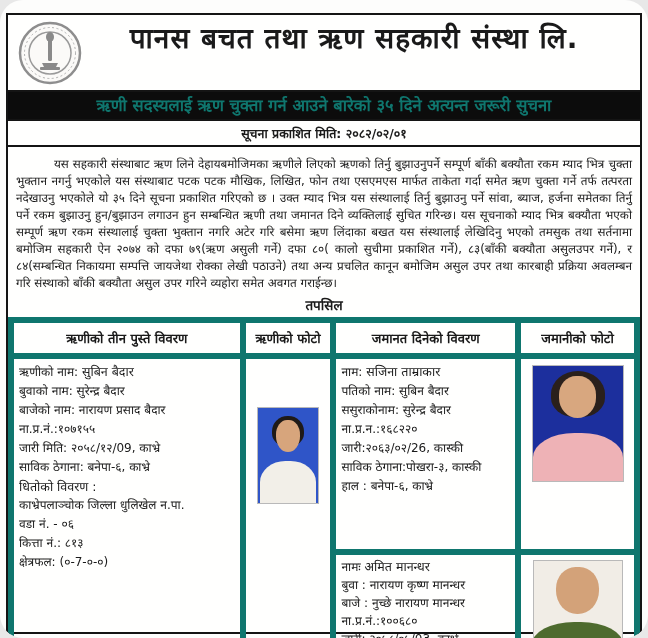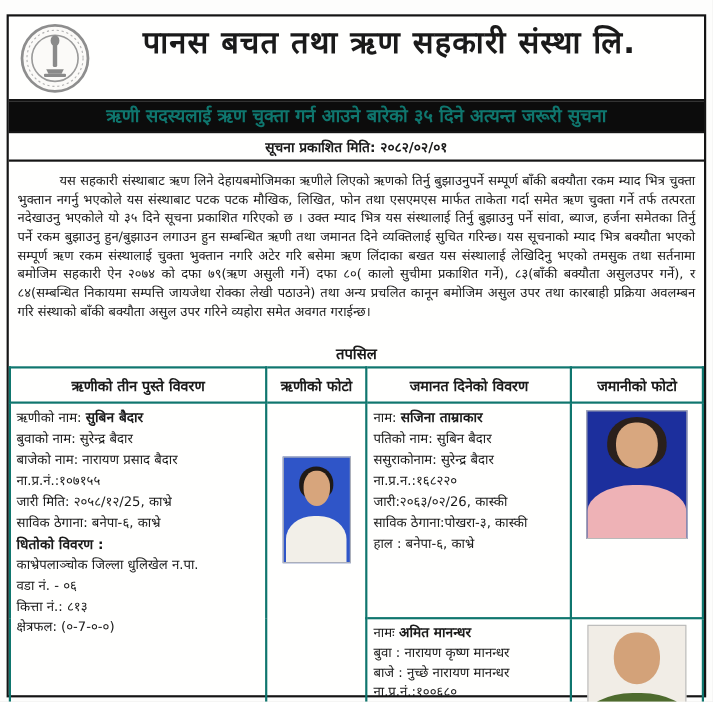--- a/index.html
+++ b/index.html
@@ -1,20 +1,20 @@
 <!DOCTYPE html>
 <html><head>
 <meta charset="utf-8">
 <style>
   * { margin:0; padding:0; box-sizing:border-box; }
   html,body { background:#e8e8e8; }
   body { font-family:"DejaVu Sans","Liberation Sans",sans-serif; }
   .page {
     position:relative; width:648px; height:638px; background:#fdfdfc;
-    margin:0 auto; overflow:hidden; color:#1a1a1a;
+    margin:0 auto; overflow:hidden; color:#1a1a1a;border-radius:23px;
   }
   .top-strip { height:12px; }
   .doc {
     position:absolute; left:6px; right:6px; top:13px; bottom:4px;
     border:2px solid #141414; background:#fffffe;
   }
   
   .doc-header { position:relative; height:77px; border-bottom:2px solid #141414; }
   .seal { position:absolute; left:10px; top:6px; width:64px; height:64px; }
   .head-text { position:absolute; left:70px; right:10px; top:4px; text-align:center; }
@@ -29,29 +29,29 @@
   
   .pub-strip {
     border-bottom:2px solid #141414; text-align:center;
     font-weight:bold; font-size:12.5px; padding:4px 0 3px;
   }
   
   .body-para {
     padding:9px 8px 2px; font-size:11.8px; line-height:17px;
     text-align:justify; text-indent:38px;
   }
-  .schedule-head { text-align:center; font-weight:bold; font-size:13.5px; padding:2px 0 3px;margin-top:16px; }
+  .schedule-head { text-align:center; font-weight:bold; font-size:13.5px; padding:2px 0 3px; }
   
   table.detail { width:100%; border-collapse:collapse; table-layout:fixed; }
   table.detail th, table.detail td {
-    border:2px solid #0f766e; vertical-align:top; padding:3px 5px;margin-top:35px;
+    border:6px solid #0f766e; vertical-align:top; padding:3px 5px;margin-top:35px;
   }
   table.detail th { font-size:13px; font-weight:bold; padding:6px 2px; text-align:center; }
   .cell-lines { font-size:12px; line-height:19px; }
-  .cell-lines .bold { font-weight:bold; font-size:12.5px; }
+  .cell-lines .bold { font-weight:normal; font-size:12.5px; }
   .g2-cell .cell-lines { line-height:18px; }
   
   .photo { position:relative; overflow:hidden; border:1px solid #b9b9b9; }
   .photo .hair { position:absolute; border-radius:50% 50% 42% 42%; }
   .photo .face { position:absolute; border-radius:46% 46% 50% 50%; }
   .photo .torso { position:absolute; border-radius:46% 46% 0 0; }
   .photo-borrower { width:62px; height:97px; margin:45px auto 0; }
   .photo-g1 { width:92px; height:117px; margin:3px auto 0; }
   .photo-g2 { width:90px; height:108px; margin:2px auto 0; }
 </style>
@@ -100,21 +100,21 @@
         <th>जमानत दिनेको विवरण</th>
         <th>जमानीको फोटो</th>
       </tr>
       <tr>
         <td rowspan="2" style="height:302px;">
           <div class="cell-lines">
             <div><span>ऋणीको नाम: </span><span class="bold">सुबिन बैदार</span></div>
             <div>बुवाको नाम: सुरेन्द्र बैदार</div>
             <div>बाजेको नाम: नारायण प्रसाद बैदार</div>
             <div>ना.प्र.नं.:१०७१५५</div>
-            <div>जारी मिति: २०५८/१२/25, काभ्रे</div>
+            <div>जारी मिति: २०५८/१२/09, काभ्रे</div>
             <div>साविक ठेगाना: बनेपा-६, काभ्रे</div>
             <div class="bold">धितोको विवरण :</div>
             <div>काभ्रेपलाञ्चोक जिल्ला धुलिखेल न.पा.</div>
             <div>वडा नं. - ०६</div>
             <div>कित्ता नं.: ८१३</div>
             <div>क्षेत्रफल: (०-7-०-०)</div>
           </div>
         </td>
         <td rowspan="2">
           <div class="photo photo-borrower" style="background:#2f55c8;">

